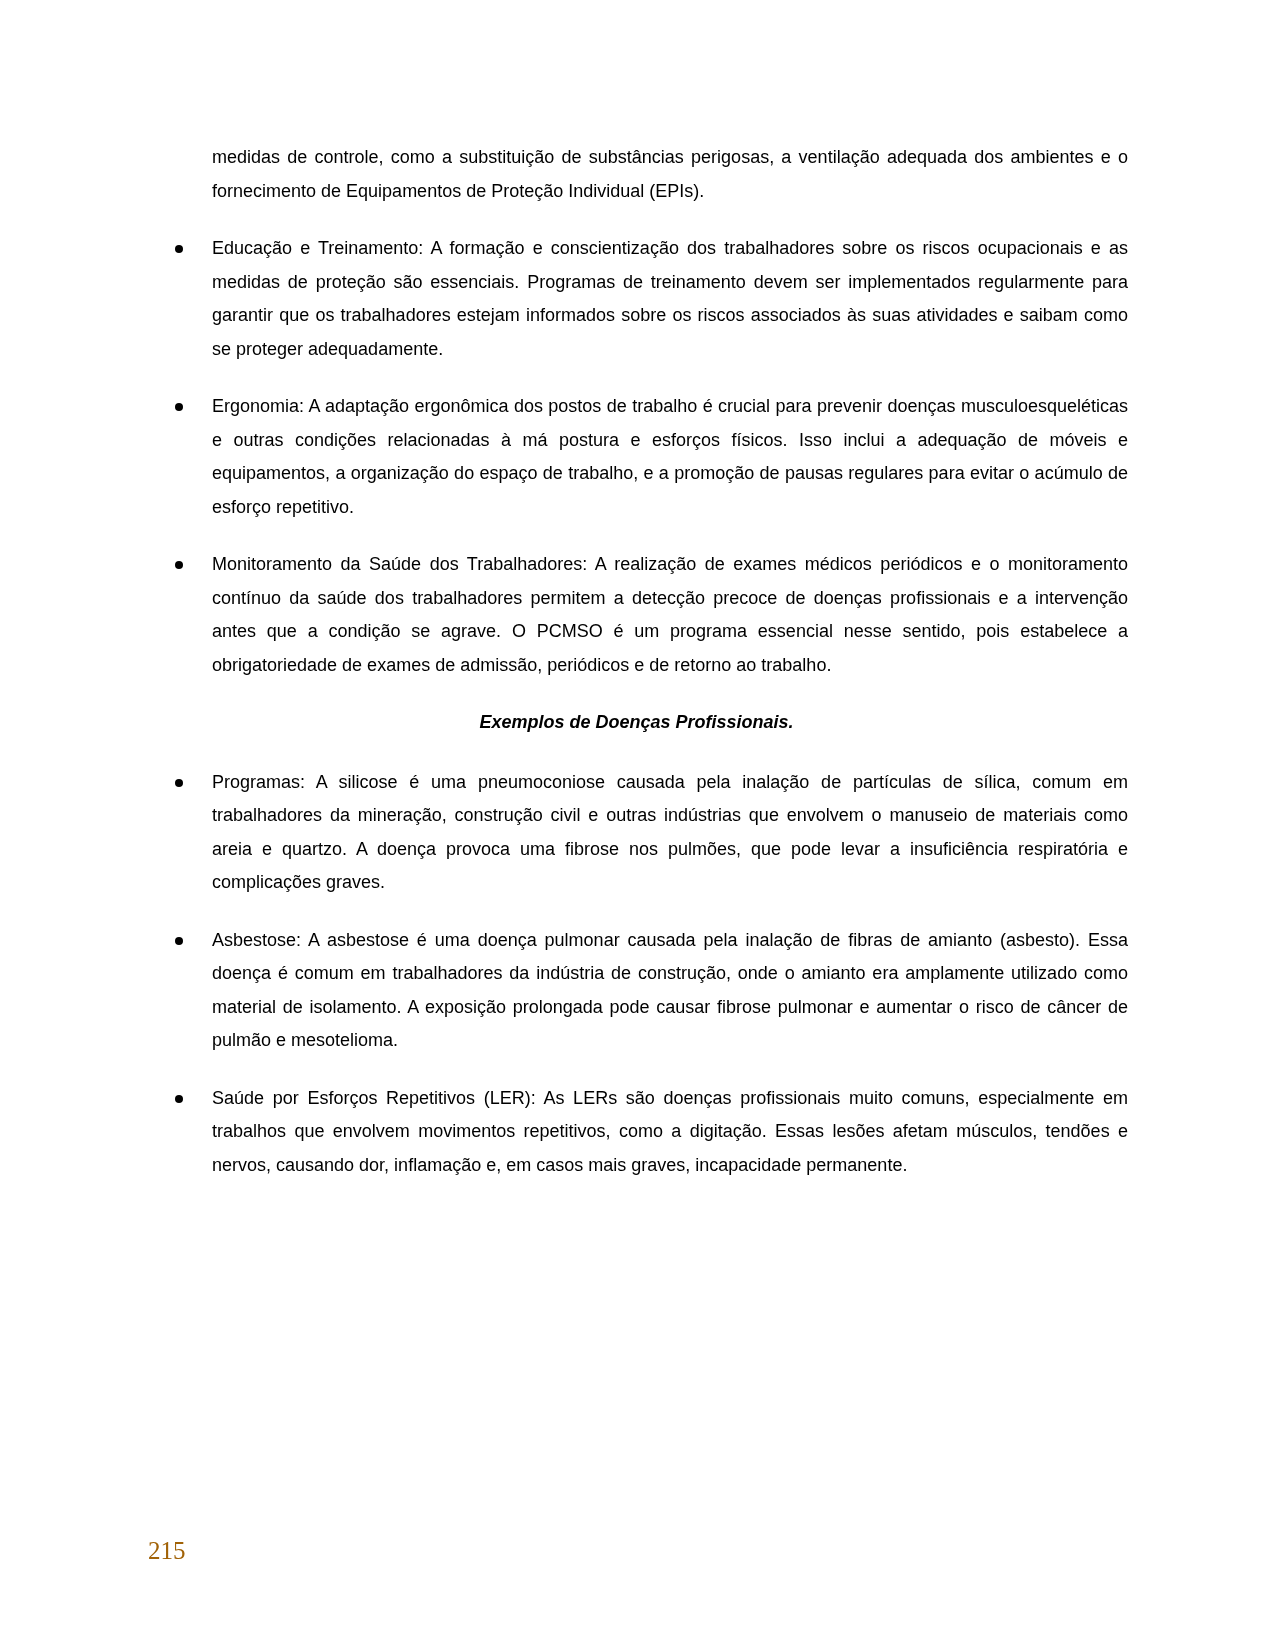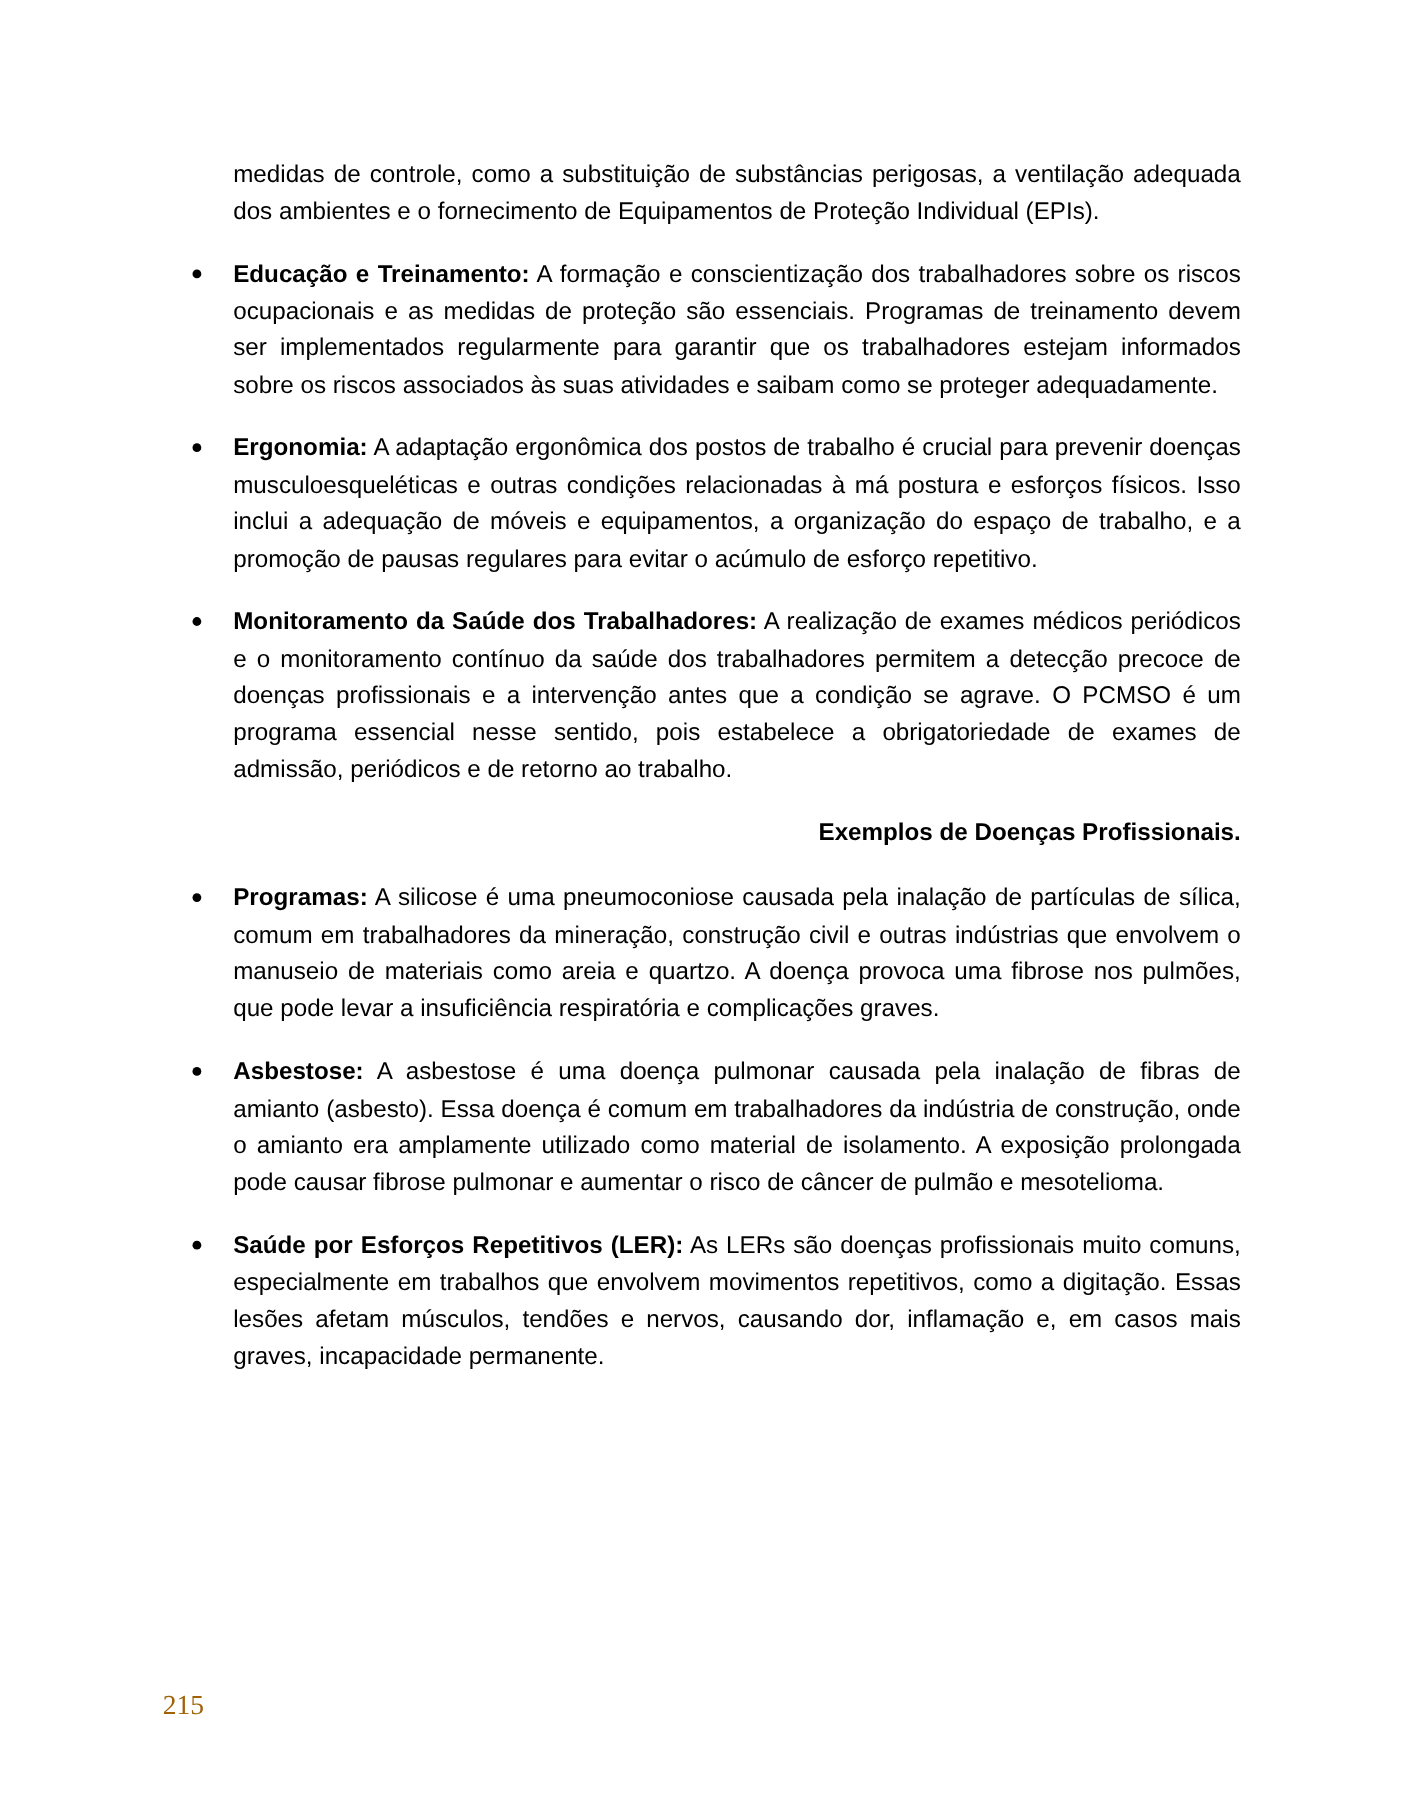--- a/index.html
+++ b/index.html
@@ -14,21 +14,21 @@
     position: relative;
     font-family: "Liberation Sans", sans-serif;
     color: #000000;
     overflow: hidden;
   }
   .page-content {
     position: absolute;
     left: 145px;
     top: 141px;
     width: 983px; 
-    font-size: 22px;
+    font-size: 18px;
     line-height: 33.5px;
   }
   p { margin: 0; }
   .para-cont {
     margin-left: 67px;
     text-align: justify;
     margin-bottom: 24px;
   }
   .bullet-item {
     position: relative;
@@ -41,26 +41,27 @@
     top: 13px;
     width: 8px;
     height: 8px;
     border-radius: 50%;
     background: #000000;
   }
   .bullet-text {
     text-align: justify;
   }
   .run-in {
-    font-weight: bold;
+    font-weight: normal;
   }
   .section-heading {
     font-weight: bold;
-    text-align: right;
+    text-align: center;
     margin: 0 0 26px 0;
+    font-style: italic;
   }
   .page-number {
     position: absolute;
     left: 148px;
     top: 1537px;
     font-family: "Liberation Serif", serif;
     font-size: 25px;
     color: #a16207;
   }
 </style>

